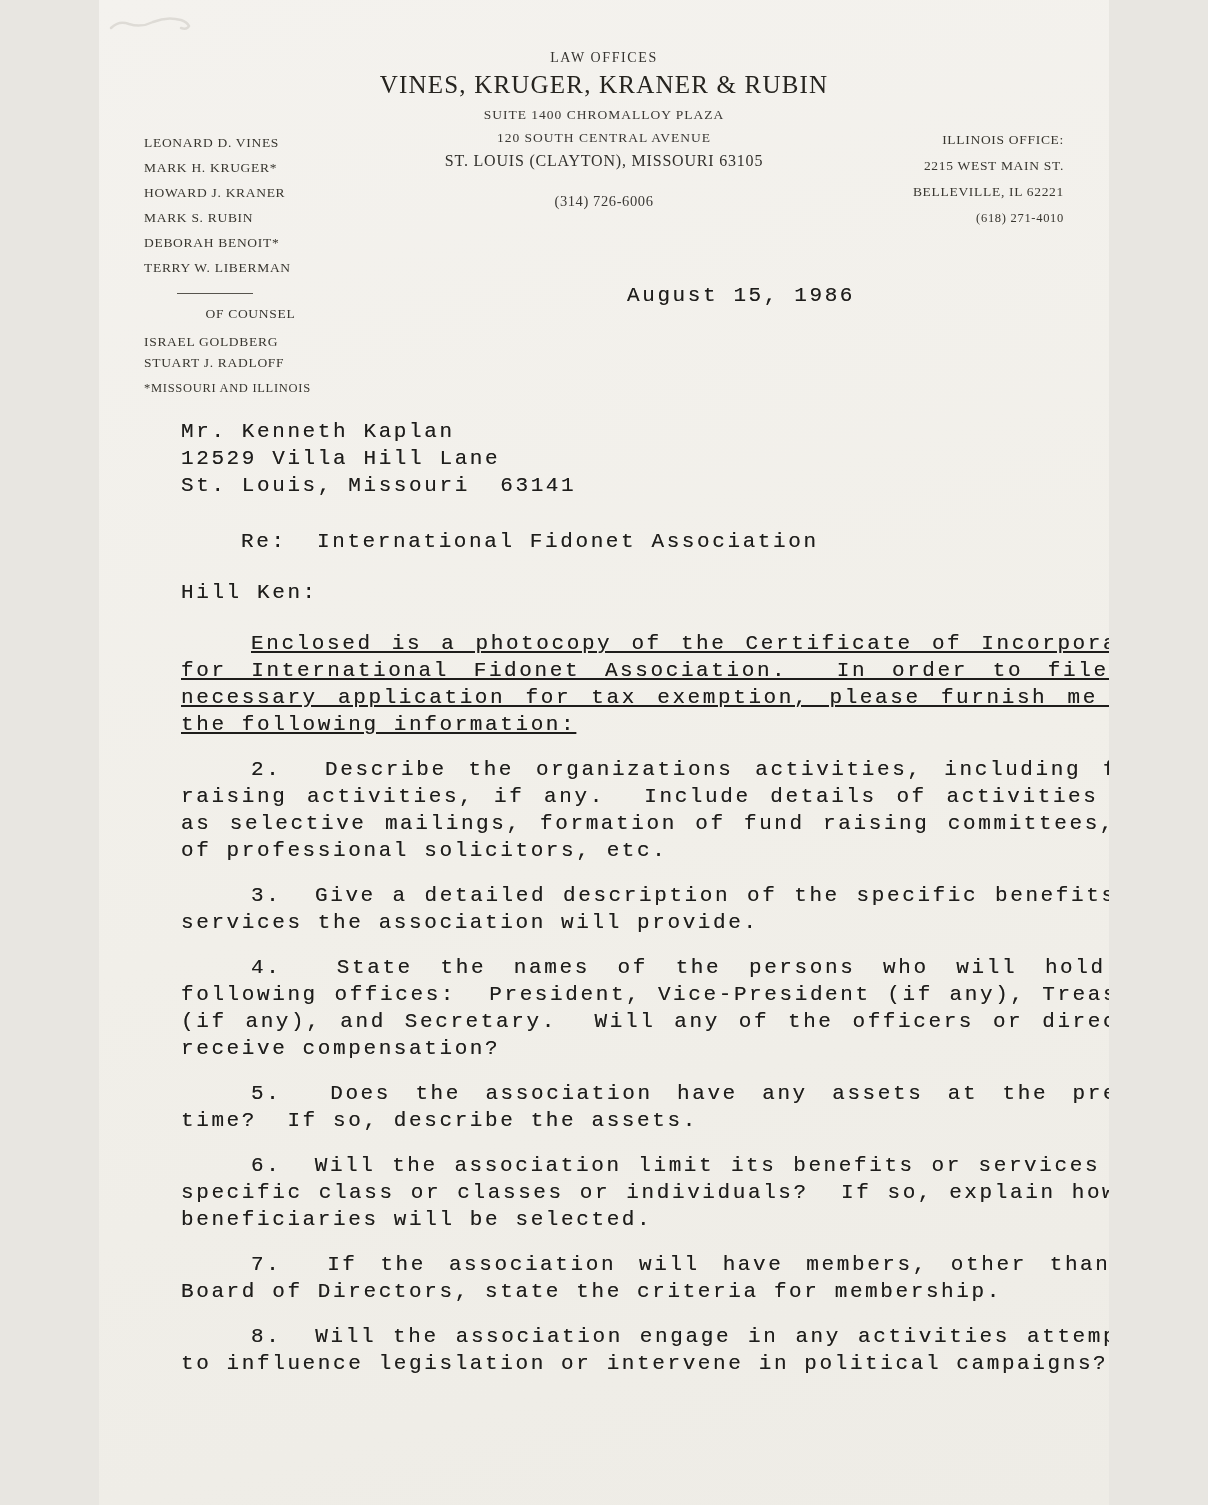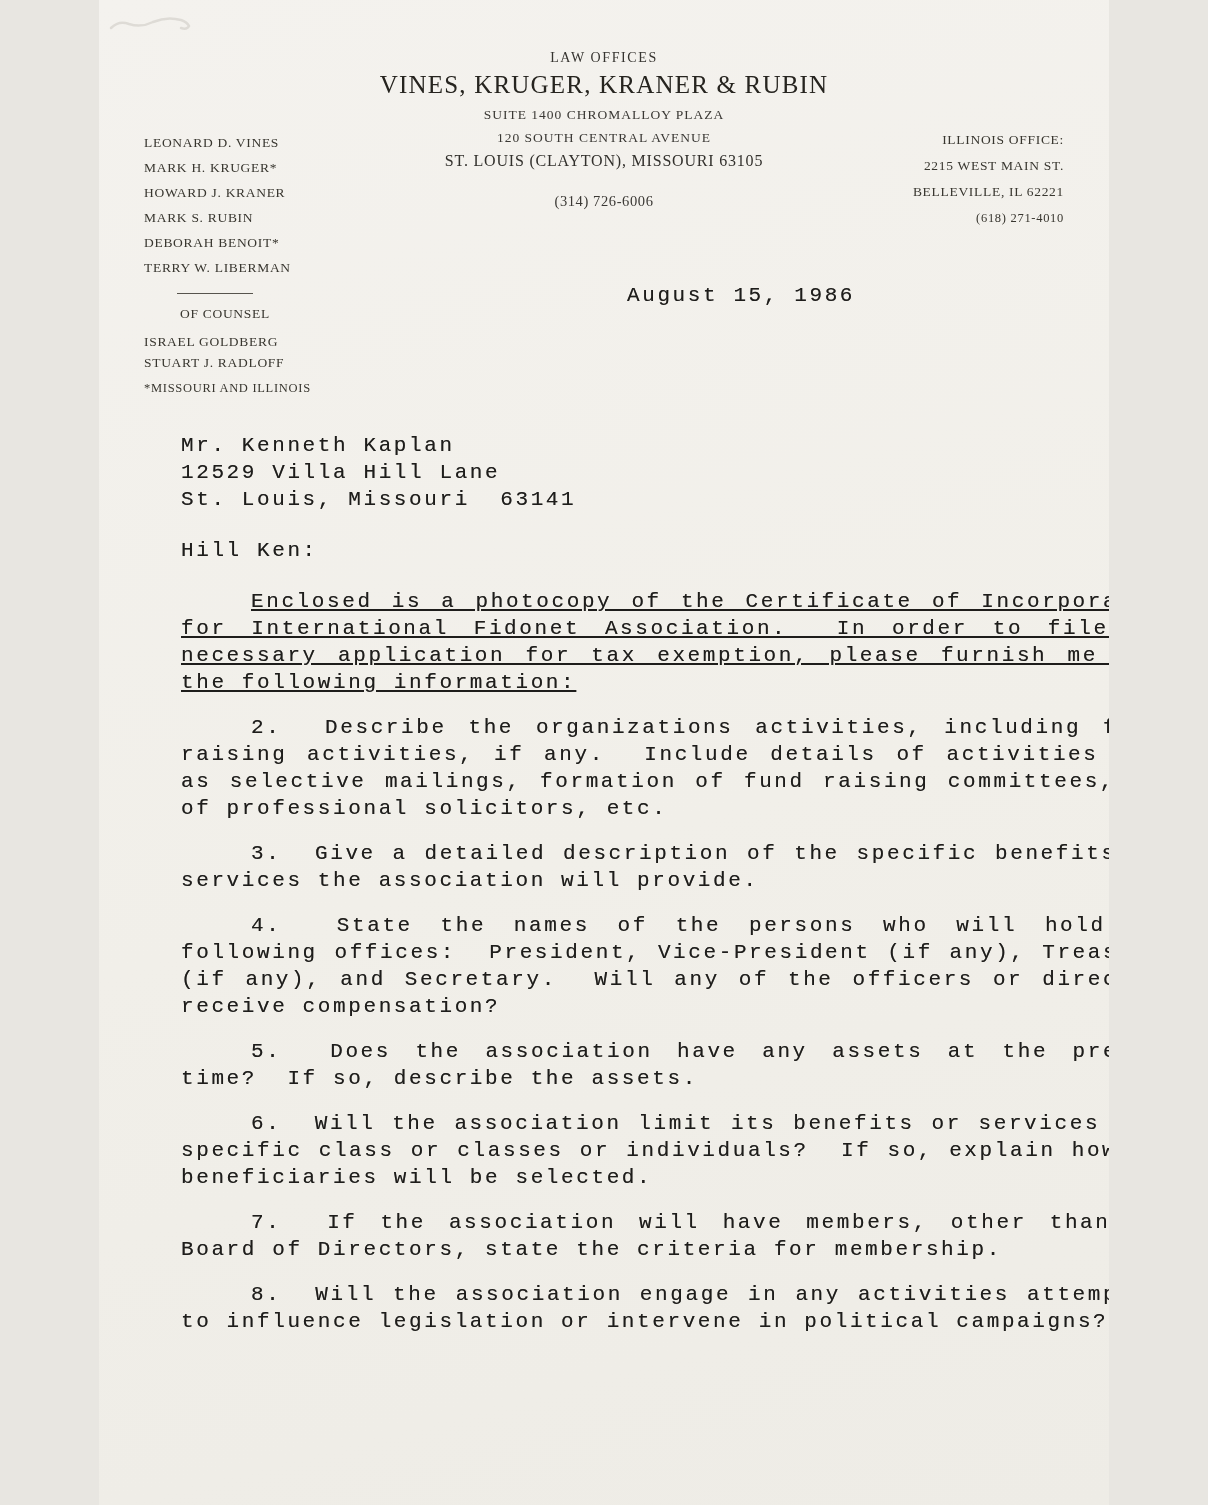--- a/index.html
+++ b/index.html
@@ -17,37 +17,37 @@
   .law-offices{top:50px;font-size:14px;letter-spacing:1.6px;color:#363430;}
   .firm-name{top:71px;font-size:25px;letter-spacing:1.2px;color:#26241f;}
   .lh-suite{top:107px;font-size:13.5px;letter-spacing:1px;color:#3a3834;}
   .lh-street{top:130px;font-size:13.5px;letter-spacing:1px;color:#3a3834;}
   .lh-city{top:152px;font-size:16px;letter-spacing:.8px;color:#32302c;}
   .lh-phone{top:193px;font-size:14.5px;letter-spacing:.6px;color:#3a3834;}
 
   .lh-left{position:absolute;left:45px;top:130px;font-size:13.5px;letter-spacing:.7px;color:#38362f;}
   .lh-left .name{line-height:25px;}
   .lh-divider{border:none;border-top:1.6px solid #57544d;width:76px;margin:13px 0 0 33px;}
-  .of-counsel{margin:10px 0 0 36px;line-height:20px;}
+  .of-counsel{margin:10px 0 0 46px;line-height:20px;text-align:center;}
   .counsel .name{line-height:21px;}
   .counsel{margin-top:7px;}
   .license-note{margin-top:8px;font-size:12.5px;}
 
   .lh-right{position:absolute;right:45px;top:127px;text-align:right;font-size:13.5px;letter-spacing:.7px;color:#38362f;}
   .lh-right div{line-height:26px;}
   .lh-right .il-phone{font-size:12.5px;}
 
   
   .typed{
     font-family:"Liberation Mono","DejaVu Sans Mono",monospace;
     color:#1e1d1b;
     text-shadow:0 0 .5px rgba(30,29,27,.55);
   }
   .date-line{position:absolute;left:528px;top:284px;font-size:21px;letter-spacing:2.6px;}
-  .letter{position:absolute;left:82px;top:432px;width:998px;font-size:21px;letter-spacing:2.6px;line-height:27px;}
+  .letter{position:absolute;left:82px;top:418px;width:998px;font-size:21px;letter-spacing:2.6px;line-height:27px;}
   .recipient div{line-height:27px;}
   .re-line{margin-top:29px;padding-left:60px;}
   .salutation{margin-top:24px;}
   .para{margin:18px 0 0;text-indent:70px;text-align:justify;}
   .para.first{margin-top:24px;text-decoration:underline;}
 
   
   .pencil-mark{position:absolute;left:6px;top:6px;opacity:.5;}
 </style>
 </head>
@@ -91,20 +91,21 @@
 
   <div class="typed date-line">August 15, 1986</div>
 
   <div class="typed letter">
     <div class="recipient">
       <div>Mr. Kenneth Kaplan</div>
       <div>12529 Villa Hill Lane</div>
       <div>St. Louis, Missouri&nbsp; 63141</div>
     </div>
 
+    <div class="re-line">Re:&nbsp; International Fidonet Association</div>
 
     <div class="salutation">Hill Ken:</div>
 
     <p class="para first">Enclosed is a photocopy of the Certificate of Incorporation for International Fidonet Association.&nbsp; In order to file the necessary application for tax exemption, please furnish me with the following information:</p>
 
     <p class="para">2.&nbsp; Describe the organizations activities, including fund-raising activities, if any.&nbsp; Include details of activities such as selective mailings, formation of fund raising committees, use of professional solicitors, etc.</p>
     <p class="para">3.&nbsp; Give a detailed description of the specific benefits and services the association will provide.</p>
     <p class="para">4.&nbsp; State the names of the persons who will hold the following offices:&nbsp; President, Vice-President (if any), Treasurer (if any), and Secretary.&nbsp; Will any of the officers or directors receive compensation?</p>
     <p class="para">5.&nbsp; Does the association have any assets at the present time?&nbsp; If so, describe the assets.</p>
     <p class="para">6.&nbsp; Will the association limit its benefits or services to a specific class or classes or individuals?&nbsp; If so, explain how the beneficiaries will be selected.</p>

